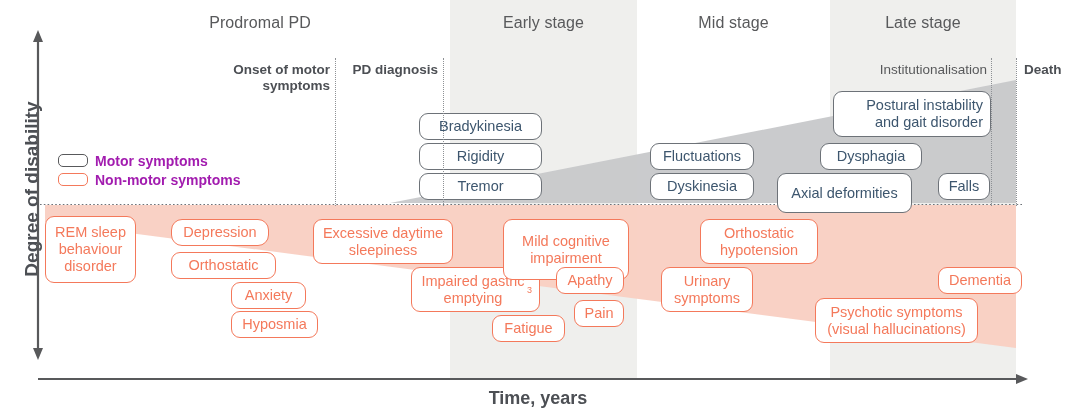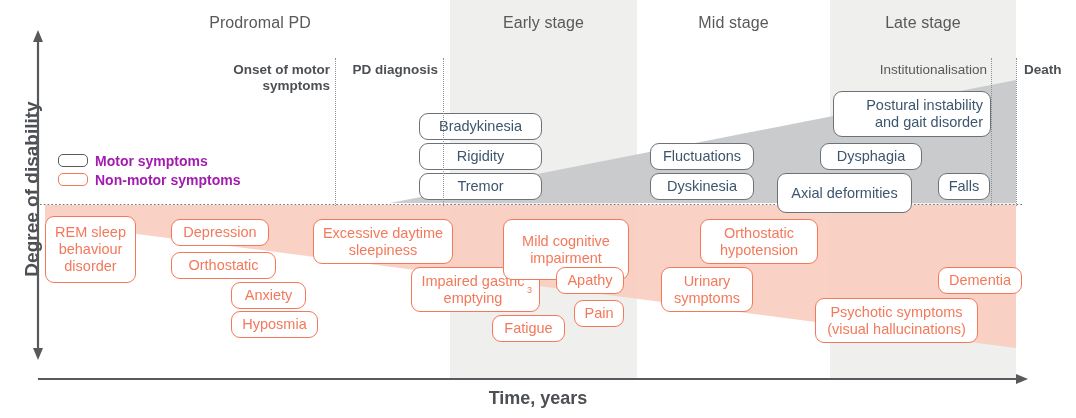--- a/index.html
+++ b/index.html
@@ -209,21 +209,21 @@
   <div class="pill motor" style="left:650px; top:143px; width:104px; height:27px;">Fluctuations</div>
   <div class="pill motor" style="left:650px; top:173px; width:104px; height:27px;">Dyskinesia</div>
 
   <div class="pill motor" style="left:833px; top:91px; width:158px; height:46px;text-align:right;">Postural instability and gait disorder</div>
   <div class="pill motor" style="left:820px; top:143px; width:102px; height:27px;">Dysphagia</div>
   <div class="pill motor" style="left:777px; top:173px; width:135px; height:40px;">Axial deformities</div>
   <div class="pill motor" style="left:938px; top:173px; width:52px; height:27px;">Falls</div>
 
   <div class="pill nonmotor" style="left:45px; top:216px; width:91px; height:67px;">REM sleep behaviour disorder</div>
 
-  <div class="pill nonmotor" style="left:171px; top:219px; width:98px; height:27px;">Depression</div>
+  <div class="pill nonmotor" style="left:171px; top:219px; width:98px; height:27px;border-radius:11px;">Depression</div>
   <div class="pill nonmotor" style="left:171px; top:252px; width:105px; height:27px;">Orthostatic</div>
   <div class="pill nonmotor" style="left:231px; top:311px; width:87px; height:27px;">Hyposmia</div>
   <div class="pill nonmotor" style="left:231px; top:282px; width:75px; height:27px;">Anxiety</div>
 
   <div class="pill nonmotor" style="left:313px; top:219px; width:140px; height:45px;">Excessive daytime sleepiness</div>
 
   <div class="pill nonmotor" style="left:411px; top:267px; width:129px; height:45px;">
     <span>Impaired gastric emptying</span>
       <sup>3</sup>
   </div>

